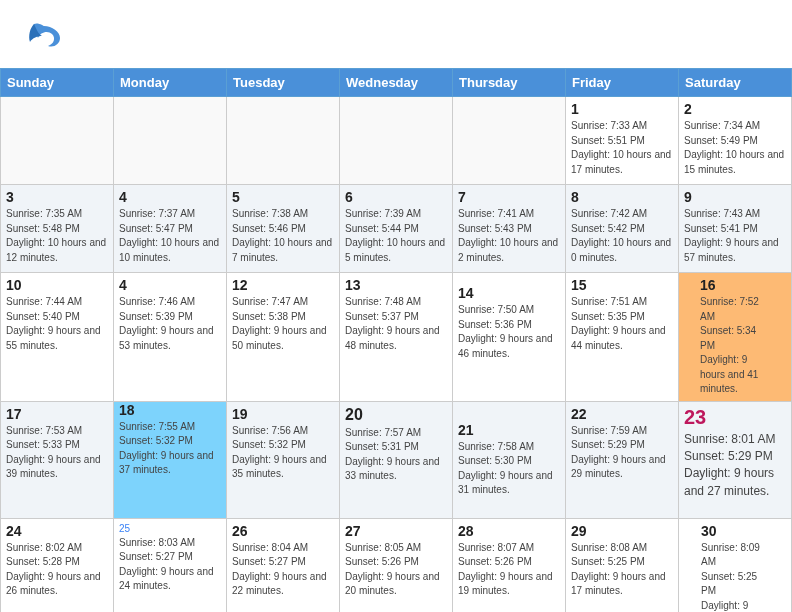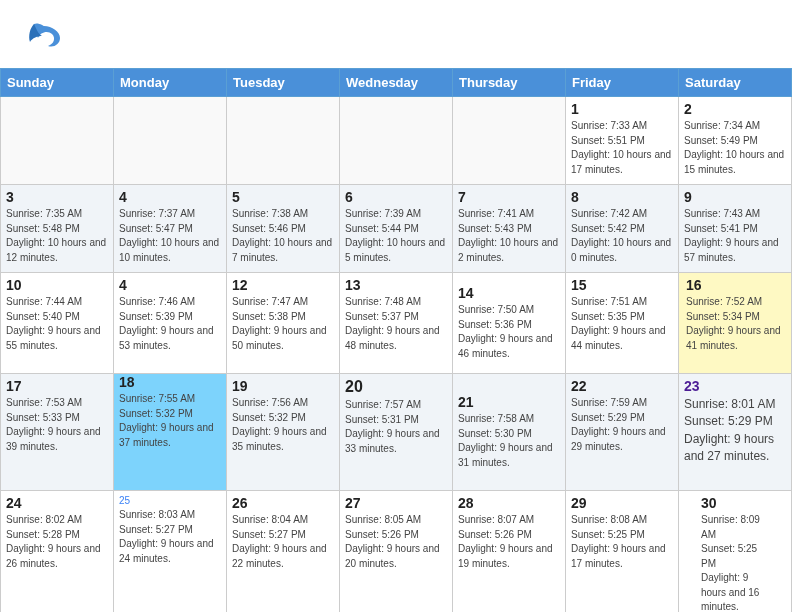--- a/index.html
+++ b/index.html
@@ -149,21 +149,21 @@
         <div style="font-size:10px;color:#444;line-height:1.45;">
           Sunrise: 7:50 AM<br>Sunset: 5:36 PM<br>Daylight: 9 hours and 46 minutes.
         </div>
       </td>
         <td style="vertical-align: top; padding: 4px 5px; border: 1px solid rgb(204, 204, 204); font-size: 10px; color: rgb(51, 51, 51); width: 113px; height: 88px; background: rgb(255, 255, 255);">
         <div style="font-size:14px;font-weight:bold;color:#222;margin-bottom:2px;">15</div>
         <div style="font-size:10px;color:#444;line-height:1.45;">
           Sunrise: 7:51 AM<br>Sunset: 5:35 PM<br>Daylight: 9 hours and 44 minutes.
         </div>
       </td>
-        <td style="vertical-align: top; padding: 4px 7px; border: 1px solid rgb(204, 204, 204); font-size: 10px; color: rgb(51, 51, 51); width: 113px; height: 88px; background: #fef9c3;">
+        <td style="vertical-align: top; padding: 4px 21px; border: 1px solid rgb(204, 204, 204); font-size: 10px; color: rgb(51, 51, 51); width: 113px; height: 88px; background: #fdba74;">
         <div style="font-size:14px;font-weight:bold;color:#222;margin-bottom:2px;">16</div>
         <div style="font-size:10px;color:#444;line-height:1.45;">
           Sunrise: 7:52 AM<br>Sunset: 5:34 PM<br>Daylight: 9 hours and 41 minutes.
         </div>
       </td>
       </tr>
       <tr>
         <td style="vertical-align: top; padding: 4px 5px; border: 1px solid rgb(204, 204, 204); font-size: 10px; color: rgb(51, 51, 51); width: 113px; height: 88px; background: rgb(240, 244, 248);">
         <div style="font-size:14px;font-weight:bold;color:#222;margin-bottom:2px;">17</div>
         <div style="font-size:10px;color:#444;line-height:1.45;">
@@ -194,21 +194,21 @@
           Sunrise: 7:58 AM<br>Sunset: 5:30 PM<br>Daylight: 9 hours and 31 minutes.
         </div>
       </td>
         <td style="vertical-align: top; padding: 4px 5px; border: 1px solid rgb(204, 204, 204); font-size: 10px; color: rgb(51, 51, 51); width: 113px; height: 88px; background: rgb(240, 244, 248);">
         <div style="font-size:14px;font-weight:bold;color:#222;margin-bottom:2px;">22</div>
         <div style="font-size:10px;color:#444;line-height:1.45;">
           Sunrise: 7:59 AM<br>Sunset: 5:29 PM<br>Daylight: 9 hours and 29 minutes.
         </div>
       </td>
         <td style="vertical-align: top; padding: 4px 5px; border: 1px solid rgb(204, 204, 204); font-size: 10px; color: rgb(51, 51, 51); width: 113px; height: 88px; background: rgb(240, 244, 248);">
-        <div style="font-size:14px;font-weight:bold;color:#4c1d95;margin-bottom:2px;">23</div>
+        <div style="font-size:20px;font-weight:bold;color:#be185d;margin-bottom:2px;">23</div>
         <div style="font-size:12px;color:#444;line-height:1.45;">
           Sunrise: 8:01 AM<br>Sunset: 5:29 PM<br>Daylight: 9 hours and 27 minutes.
         </div>
       </td>
       </tr>
       <tr>
         <td style="vertical-align: top; padding: 4px 5px; border: 1px solid rgb(204, 204, 204); font-size: 10px; color: rgb(51, 51, 51); width: 113px; height: 88px; background: rgb(255, 255, 255);">
         <div style="font-size:14px;font-weight:bold;color:#222;margin-bottom:2px;">24</div>
         <div style="font-size:10px;color:#444;line-height:1.45;">
           Sunrise: 8:02 AM<br>Sunset: 5:28 PM<br>Daylight: 9 hours and 26 minutes.

